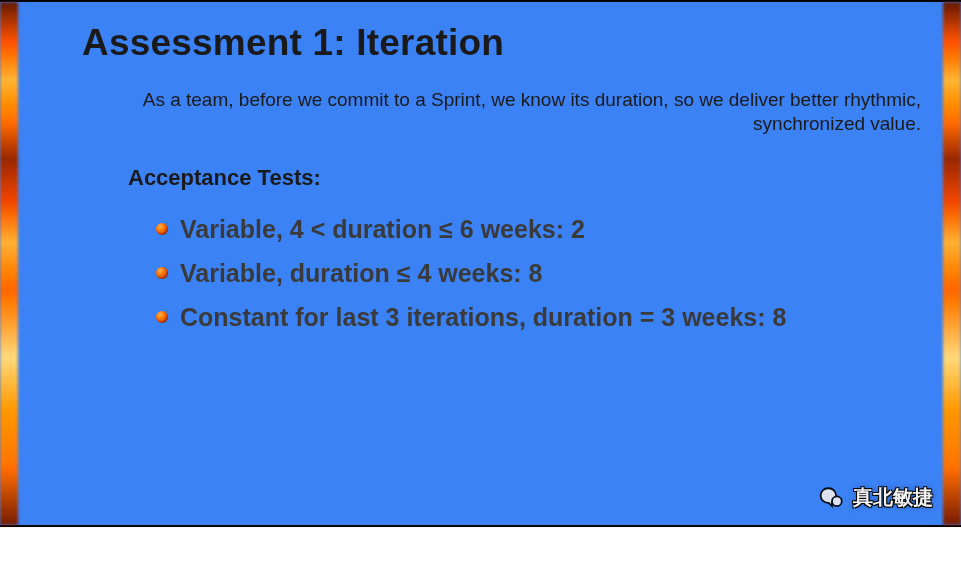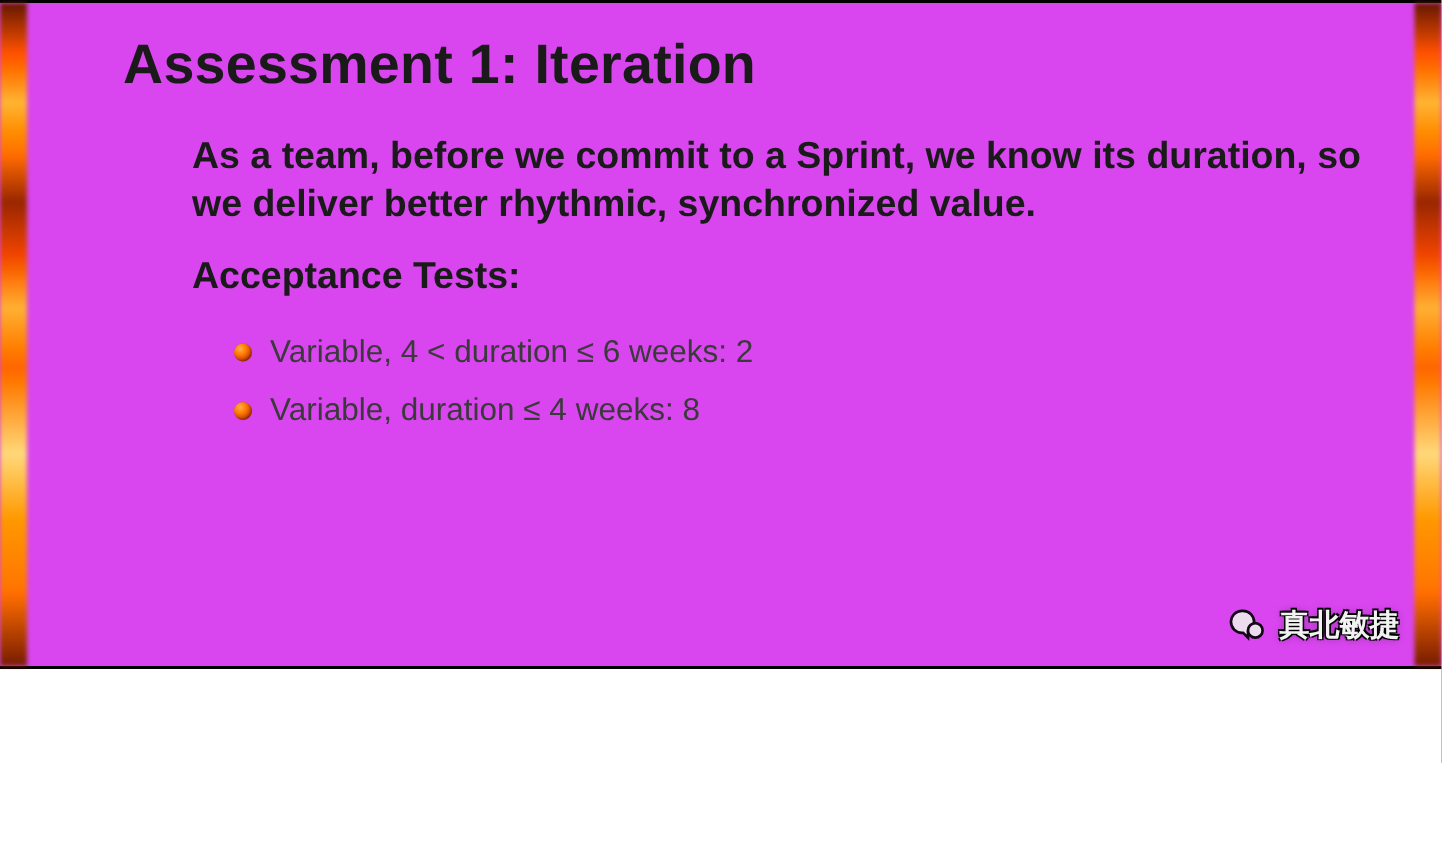--- a/index.html
+++ b/index.html
@@ -1,21 +1,21 @@
 <!DOCTYPE html>
 <html><head>
 <meta charset="utf-8">
 <style>
   * { margin: 0; padding: 0; box-sizing: border-box; }
   html, body { width: 961px; height: 563px; overflow: hidden; font-family: Verdana, Geneva, sans-serif; }
   .slide {
     position: relative;
     width: 961px;
-    height: 446px;
-    background: #d946ef;
+    height: 527px;
+    background: #3b82f6;
     border-top: 2px solid #000;
     border-bottom: 2px solid #000;
   }
   .edge-left, .edge-right {
     position: absolute;
     top: 0;
     width: 18px;
     height: 100%;
   }
   .edge-left { left: 0; }
@@ -51,43 +51,44 @@
     color: #1a1a1a;
     font-size: 37px;
     letter-spacing: 0.2px;
     padding: 20px 0 0 82px;
   }
   .body {
     padding: 24px 40px 0 128px;
     color: #2a2a2a;
   }
   .lead {
-    font-weight: 700;
-    font-size: 25px;
+    font-weight: 400;
+    font-size: 19px;
     line-height: 1.28;
     color: #1a1a1a;
+    text-align: right;
   }
   .section-label {
     font-weight: 700;
-    font-size: 25px;
+    font-size: 22px;
     color: #1a1a1a;
-    margin-top: 18px;
+    margin-top: 28px;
   }
   .list {
     list-style: none;
     margin-top: 16px;
     padding-left: 28px;
   }
   .list li {
     position: relative;
-    font-size: 21px;
+    font-size: 25px;
     line-height: 1.2;
     color: #3a3a3a;
     padding: 7px 0 7px 24px;
-    font-weight: 400;
+    font-weight: 700;
   }
   .bullet {
     position: absolute;
     left: 0;
     top: 50%;
     transform: translateY(-50%);
     width: 12px;
     height: 12px;
     border-radius: 50%;
     background: radial-gradient(circle at 35% 30%, #ffb24a 0%, #ff7a00 35%, #c43a00 70%, #6a1800 100%);
@@ -133,20 +134,21 @@
   <div class="content">
     <h1 class="title">Assessment 1: Iteration</h1>
 
     <div class="body">
       <p class="lead">As a team, before we commit to a Sprint, we know its duration, so we deliver better rhythmic, synchronized value.</p>
       <p class="section-label">Acceptance Tests:</p>
 
       <ul class="list">
         <li><span class="bullet"></span><span>Variable, 4 &lt; duration ≤ 6 weeks:  2</span></li>
         <li><span class="bullet"></span><span>Variable, duration ≤ 4 weeks:  8</span></li>
+        <li><span class="bullet"></span><span>Constant for last 3 iterations, duration = 3 weeks: 8</span></li>
       </ul>
     </div>
   </div>
 
   <div class="watermark">
     <span class="wm-icon">
       <svg viewBox="0 0 32 32">
         <path d="M11 4a9 9 0 1 0 0 18h1l4 4v-5a9 9 0 0 0 5-8 9 9 0 0 0-9-9z"></path>
         <circle cx="22" cy="20" r="6"></circle>
       </svg>

